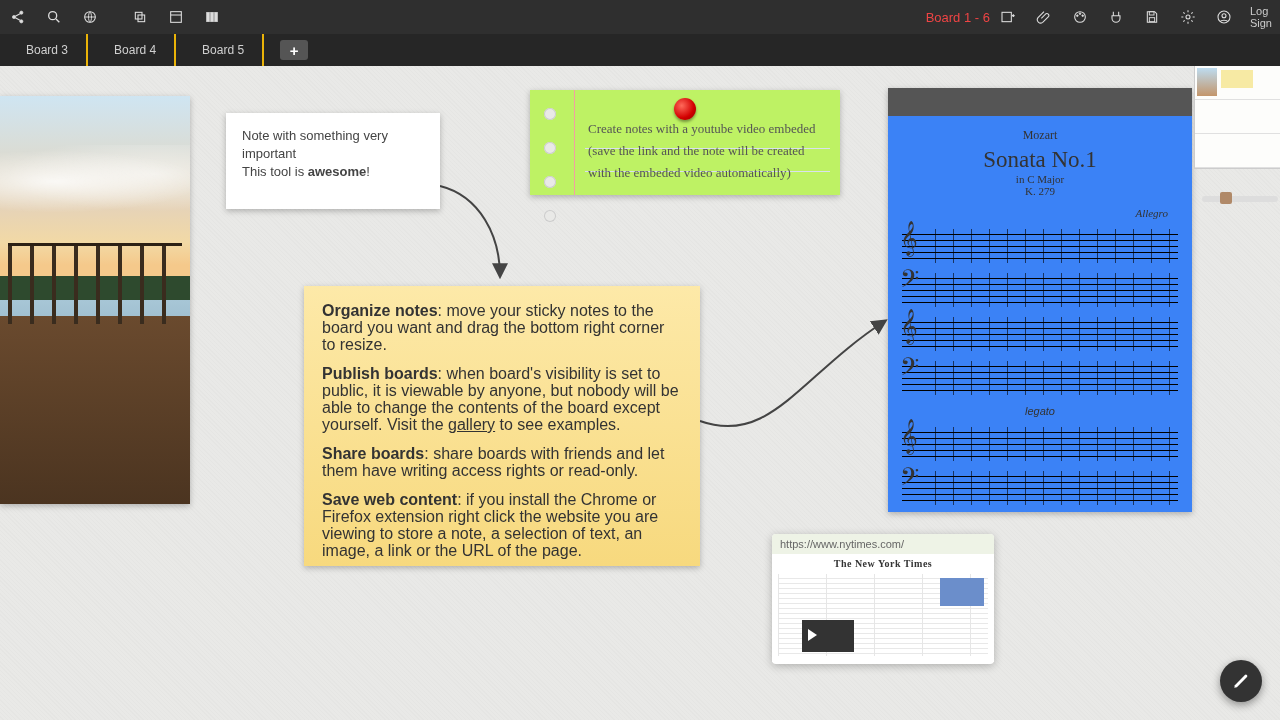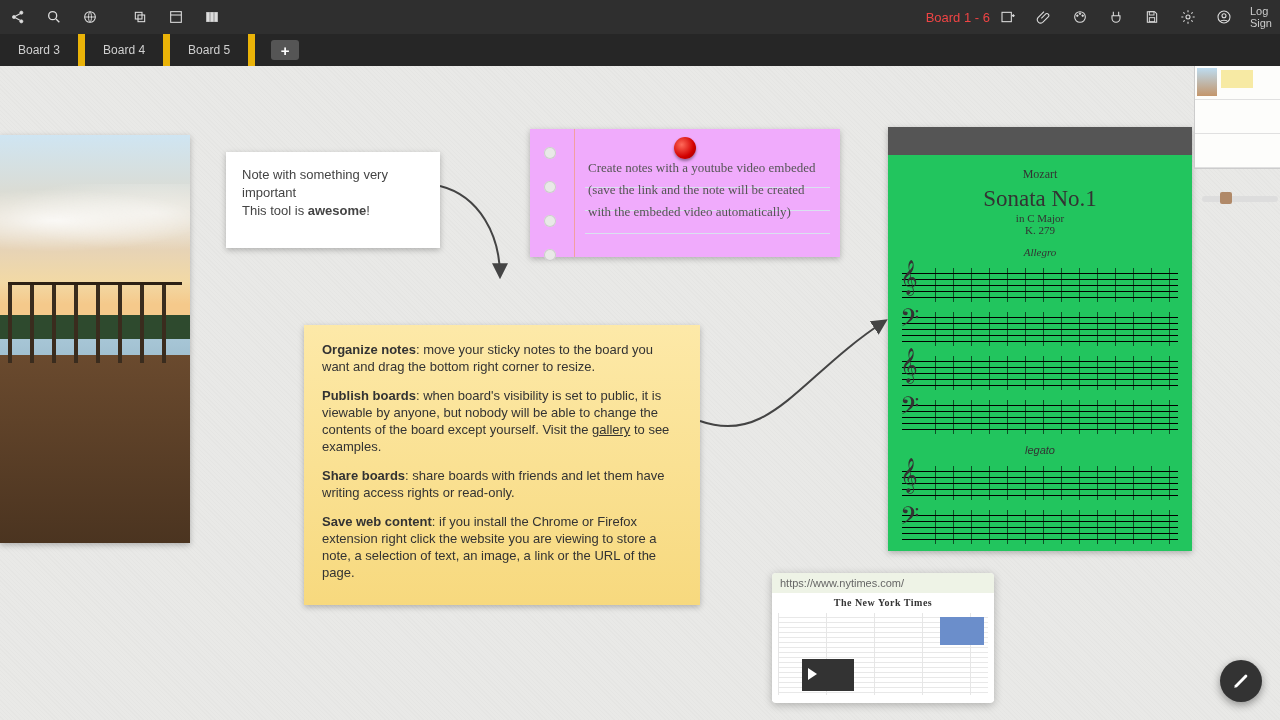--- a/index.html
+++ b/index.html
@@ -24,42 +24,42 @@
 .title{ flex:1; text-align:right; color:#ef4444; font-size:13px; }
 .right-icons{ display:flex; }
 .auth{ padding:0 8px; font-size:11px; line-height:12px; color:#ccc; }
 
 .tabbar{
   height:32px; background:#262626; display:flex; align-items:center;
   font-size:12px; color:#ccc;
 }
 .tab{
   padding:0 18px; height:32px; display:flex; align-items:center; cursor:pointer;
-  border-right:7px solid #eab308; color:#d0d0d0;
+  border-right:2px solid #eab308; color:#d0d0d0;margin-left:8px;
 }
 .add-tab{
   width:28px; height:20px; margin-left:16px; border-radius:3px;
   background:#555; color:#fff; display:flex; align-items:center;
   justify-content:center; cursor:pointer; font-size:15px; font-weight:bold;
 }
 
 
 .canvas{ position:absolute; left:0; top:66px; width:1280px; height:654px; }
 
-.card{ position:absolute; box-shadow:0 2px 6px rgba(0,0,0,.25);margin-top:39px; }
+.card{ position:absolute; box-shadow:0 2px 6px rgba(0,0,0,.25); }
 
 
 .note1{
   left:226px; top:47px; width:214px; height:96px;
   background:#fff; padding:14px 16px; font-size:13px; line-height:18px; color:#444;
 }
 
 
 .paper{
-  left:530px; top:24px; width:310px; height:128px; background:#f0abfc;
+  left:530px; top:24px; width:310px; height:105px; background:#bef264;
 }
 .paper .margin{
   position:absolute; left:44px; top:0; bottom:0; width:1px; background:#f2a0a0;
 }
 .paper .holes{ position:absolute; left:14px; top:18px; }
 .paper .hole{
   width:12px; height:12px; border-radius:50%;
   background:#e9e9e7; margin-bottom:22px; box-shadow:inset 0 0 0 1px #ccc;
 }
 .paper .pin{
@@ -75,21 +75,21 @@
 .paper .txt{
   position:absolute; left:58px; right:12px; top:28px;
   font-family:"Comic Sans MS","Segoe Script",cursive;
   font-size:13px; color:#555; line-height:22px;
 }
 
 
 .sticky{
   left:304px; top:220px; width:396px; height:280px;
   background:linear-gradient(#fde9a8,#f7d97e);
-  padding:16px 18px; font-size:13px; line-height:17px; color:#333;
+  padding:16px 18px; font-size:16px; line-height:17px; color:#333;
 }
 .sticky p{ margin-bottom:12px; }
 .sticky b{ font-weight:600; }
 .sticky .lnk{ text-decoration:underline; }
 
 
 .photo{
   left:0; top:30px; width:190px; height:408px; overflow:hidden;
 }
 .photo .sky  { position:absolute; inset:0; height:46%;
@@ -104,29 +104,29 @@
 .photo .deck { position:absolute; bottom:0; left:0; right:0; height:46%;
   background:
     linear-gradient(#6a4a2e,#4b3420),
     repeating-linear-gradient(88deg, rgba(0,0,0,.25) 0 2px, transparent 2px 26px); }
 .photo .rails{ position:absolute; bottom:44%; left:4%; right:4%; height:20%;
   background:repeating-linear-gradient(90deg,#3a2c1e 0 4px,transparent 4px 22px);
   border-top:3px solid #2c2014; }
 
 
 .sheet{
-  left:888px; top:22px; width:304px; height:424px; background:#22c55e;
+  left:888px; top:22px; width:304px; height:424px; background:#3b82f6;
 }
 .sheet .tb{ height:28px; background:#555; }
 .sheet .inner{ padding:12px 20px 0 20px; font-family:"Times New Roman",serif; text-align:center; }
 .sheet .composer{ font-size:12px; }
 .sheet .stitle{ font-size:23px; margin-top:4px; }
 .sheet .key{ font-size:11px; }
 .sheet .knum{ font-size:11px; }
-.tempo{ text-align:center; font-style:italic; font-size:11px; margin:10px 4px 2px; }
+.tempo{ text-align:right; font-style:italic; font-size:11px; margin:10px 4px 2px; }
 .staves{ padding:0 14px 10px; }
 .stf  { height:34px; margin:10px 0;
   background:repeating-linear-gradient(to bottom,transparent 0 5px,#000 5px 6px);
   position:relative; }
 .stf::before{ content:"𝄞"; position:absolute; left:-2px; top:-8px; font-size:30px; }
 .stf.bass::before{ content:"𝄢"; }
 .notes{ position:absolute; left:22px; right:4px; top:0; bottom:0;
   background:
     repeating-linear-gradient(90deg,transparent 0 11px,#000 11px 12px,transparent 12px 18px);
   opacity:.6; }

